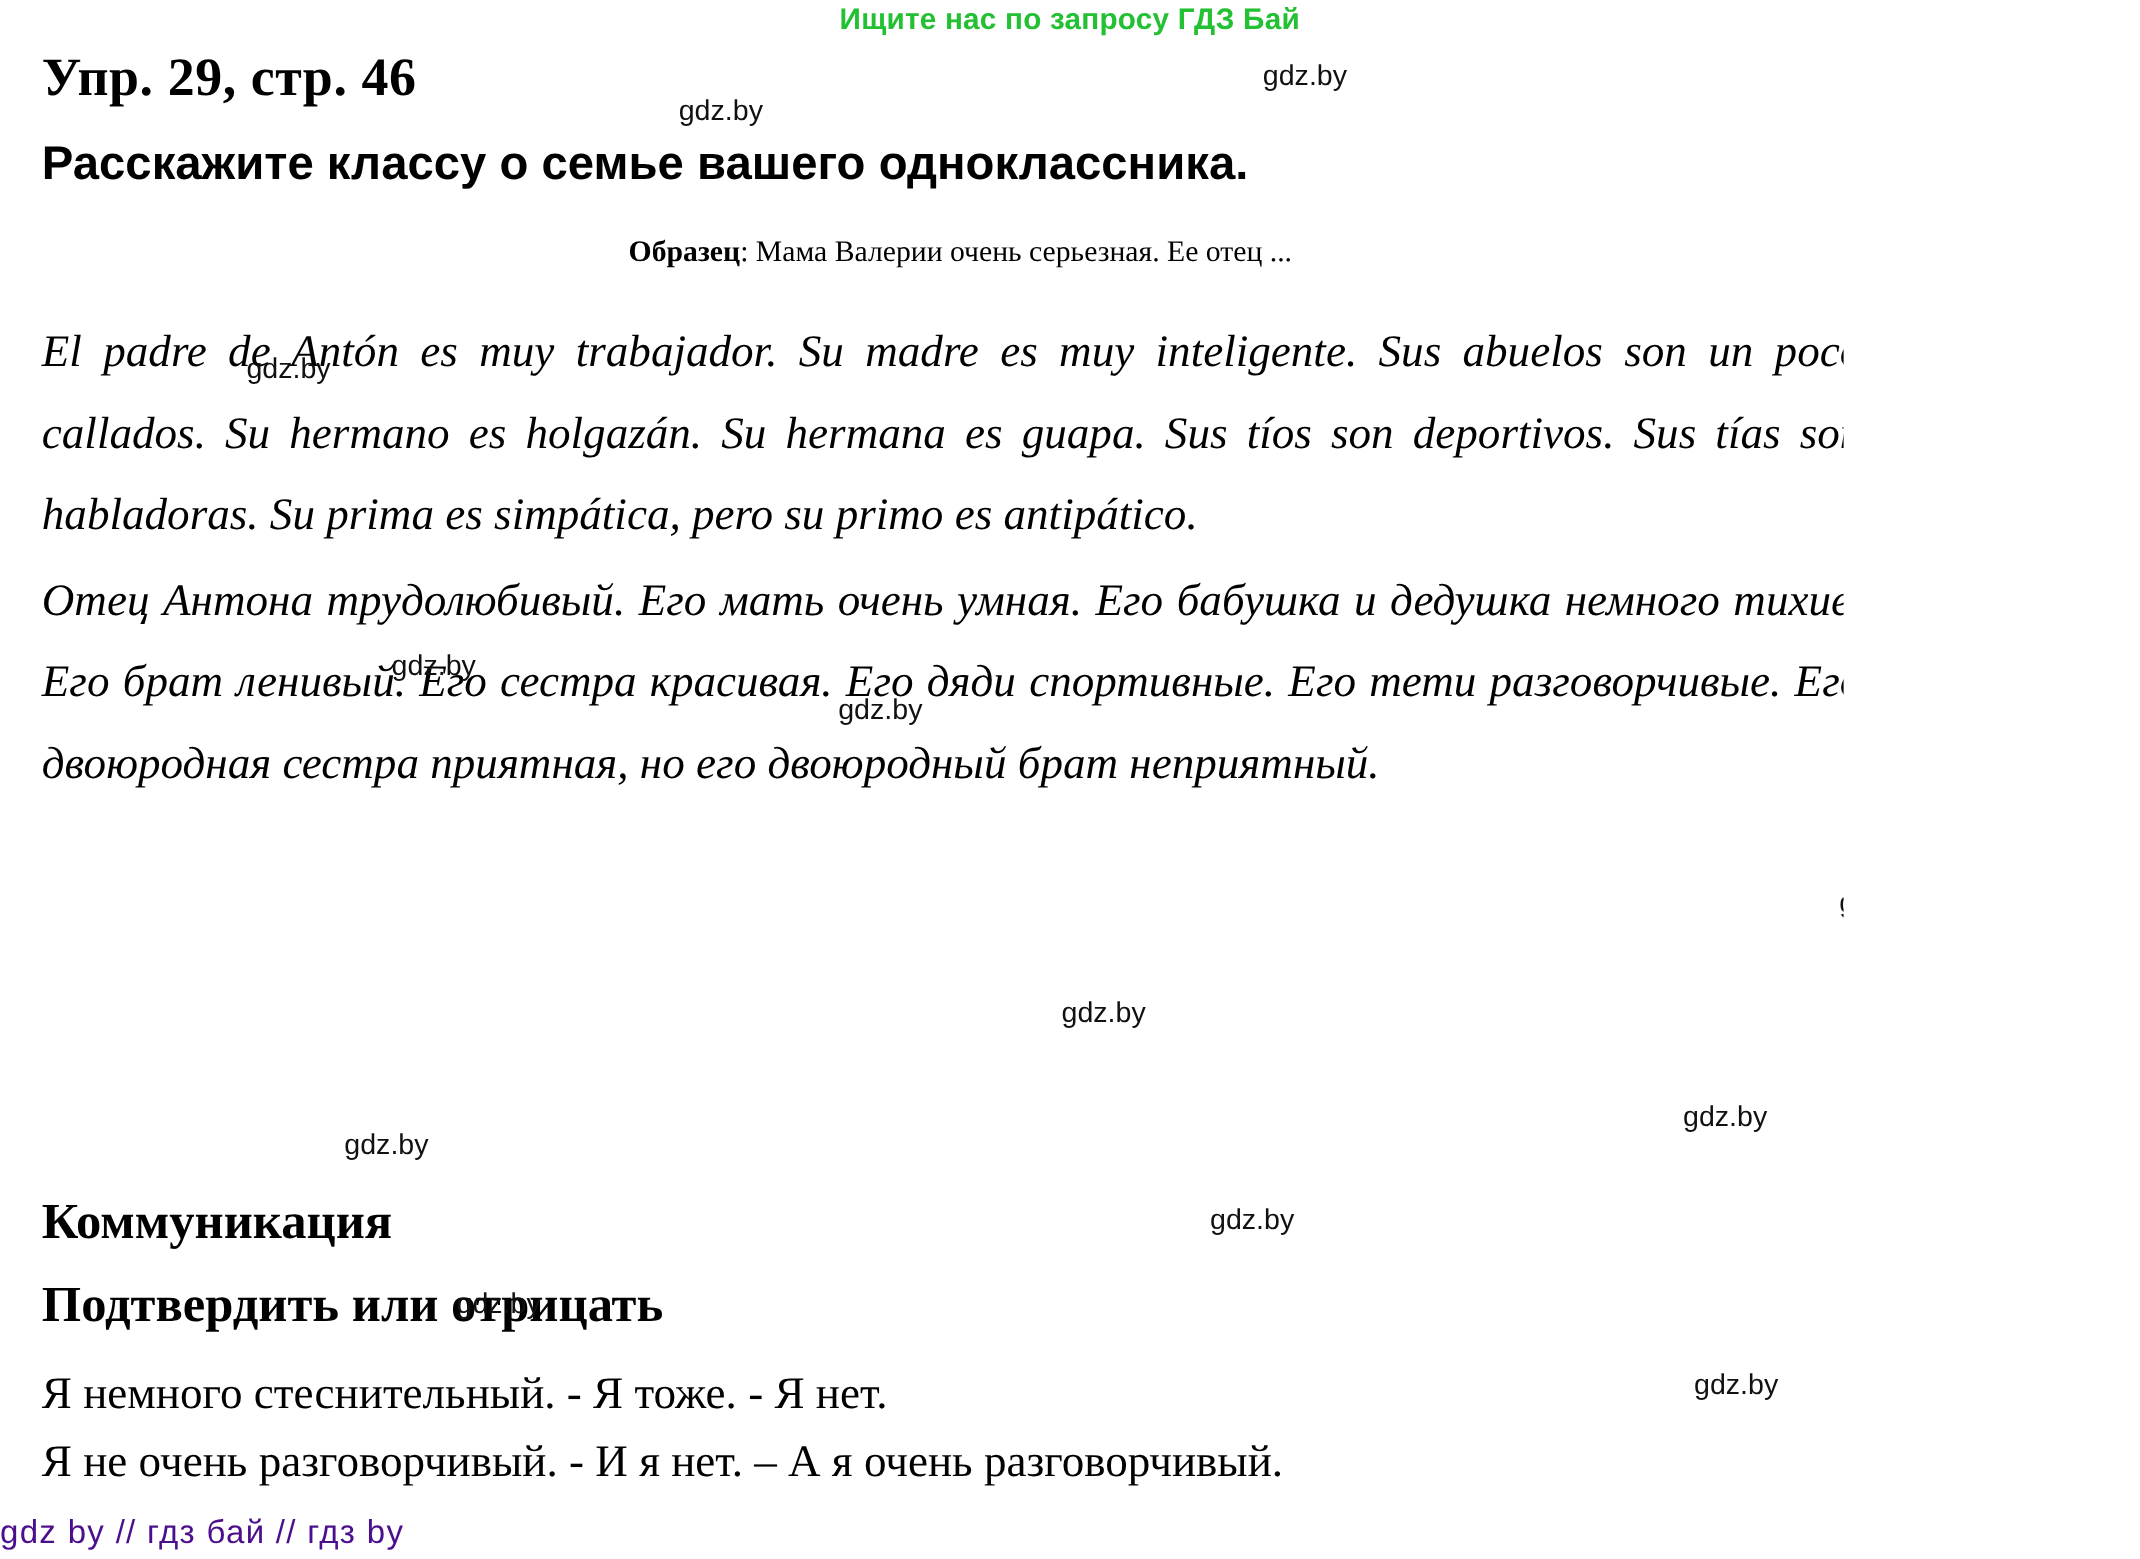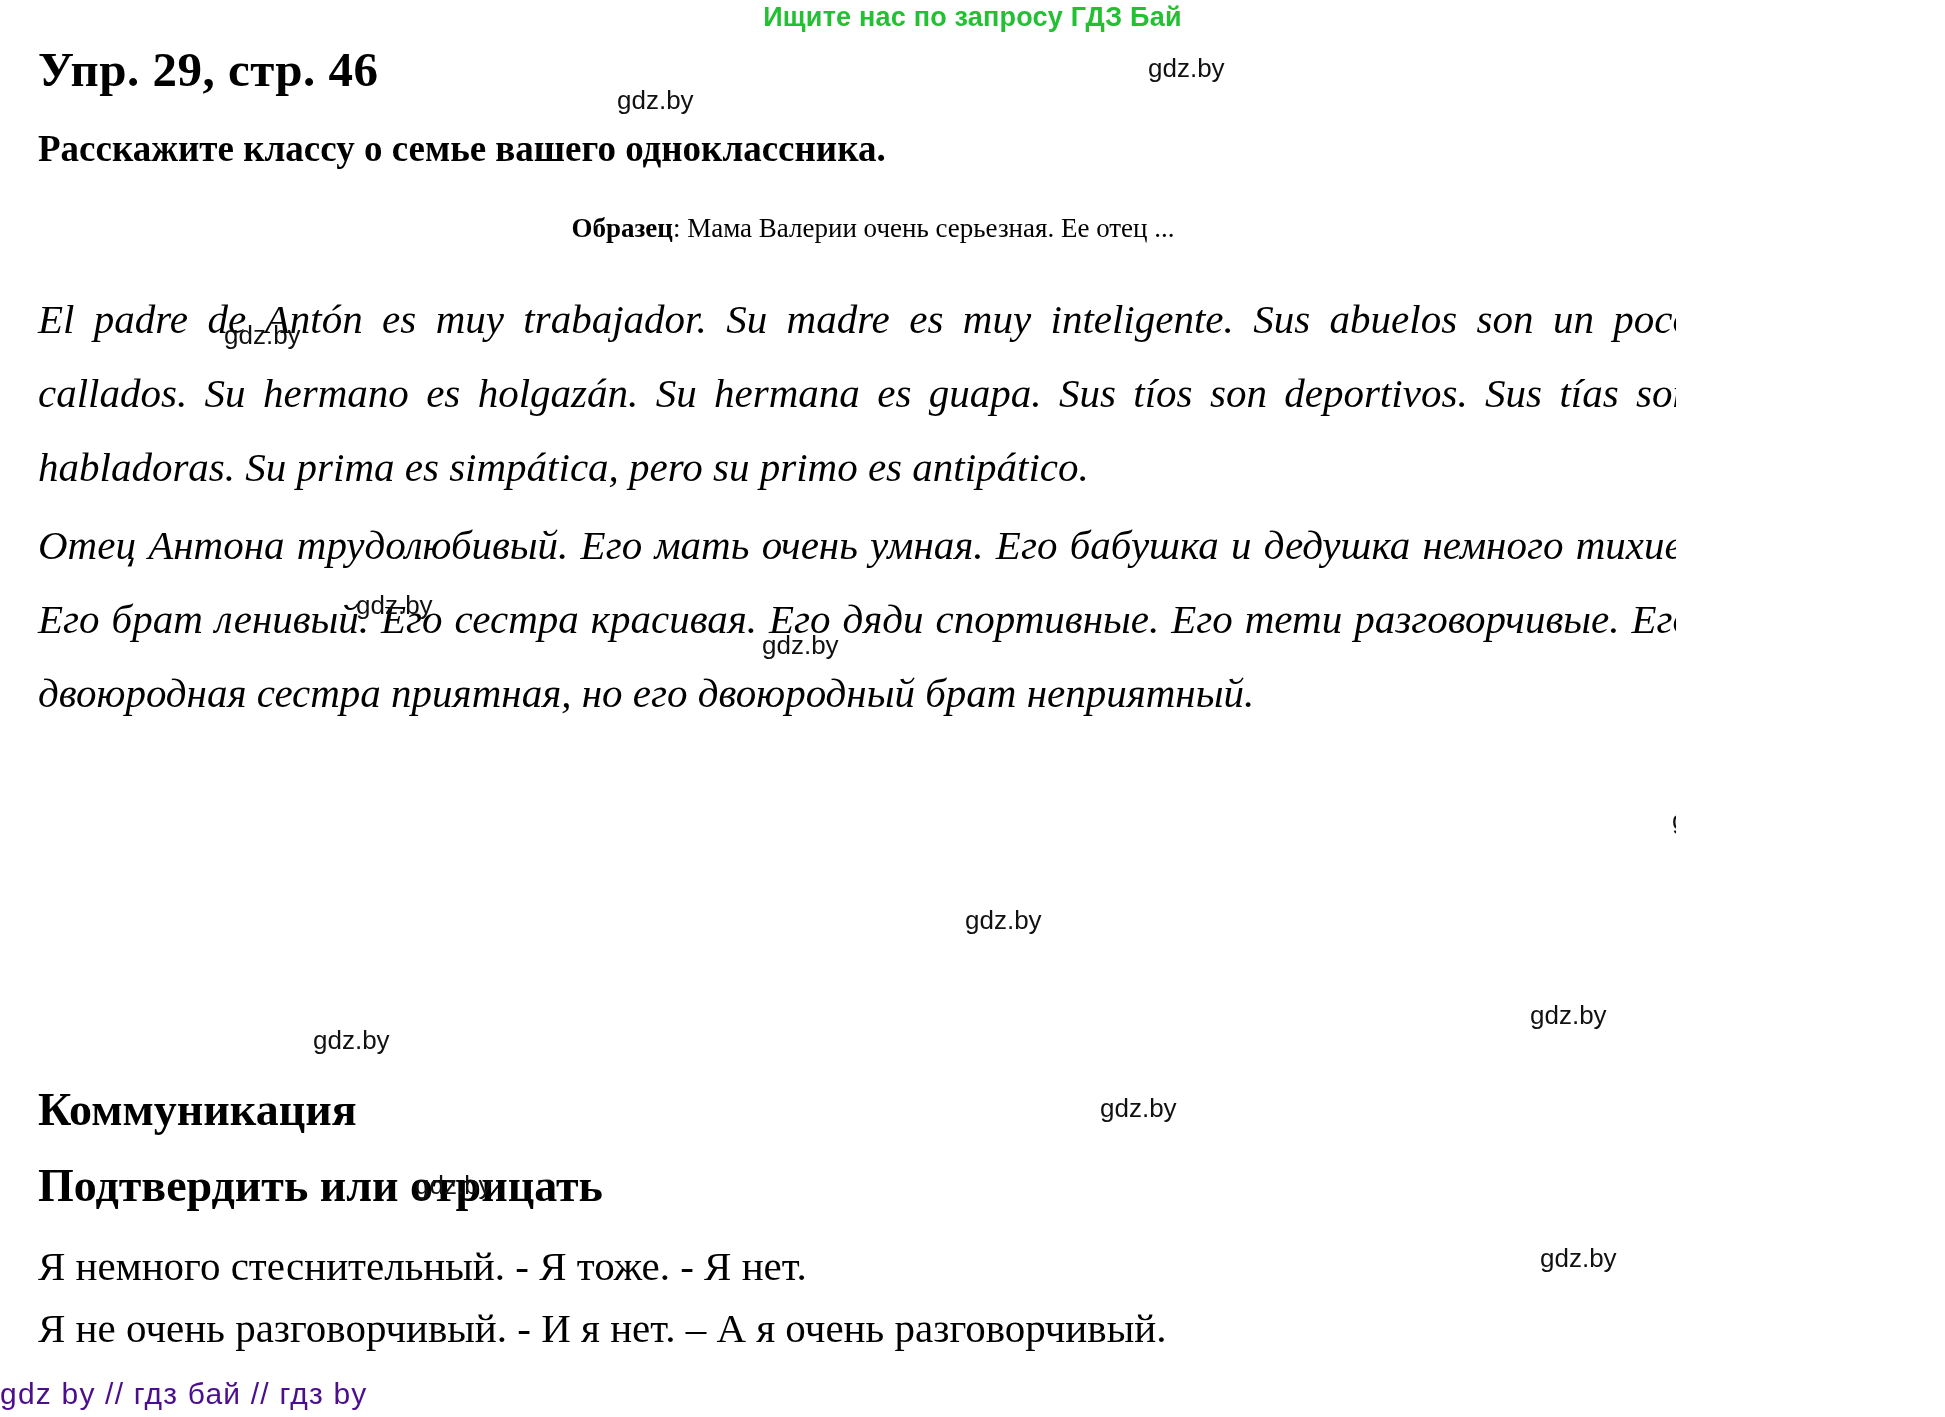--- a/index.html
+++ b/index.html
@@ -59,23 +59,23 @@
   .heading-main {
     font-family: "Liberation Serif", "DejaVu Serif", serif;
     font-weight: bold;
     font-size: 49px;
     line-height: 60px;
     letter-spacing: 0.5px;
     margin: 0 0 22px 0;
   }
 
   .task-title {
-    font-family: Liberation Serif, serif;
+    font-family: Liberation Sans, sans-serif;
     font-weight: bold;
-    font-size: 37px;
+    font-size: 43px;
     line-height: 54px;
     margin: 0 0 26px 0;
   }
 
   .sample-line {
     font-size: 27px;
     line-height: 52px;
     margin: 0 0 28px 0;
     text-align: center;
   }

